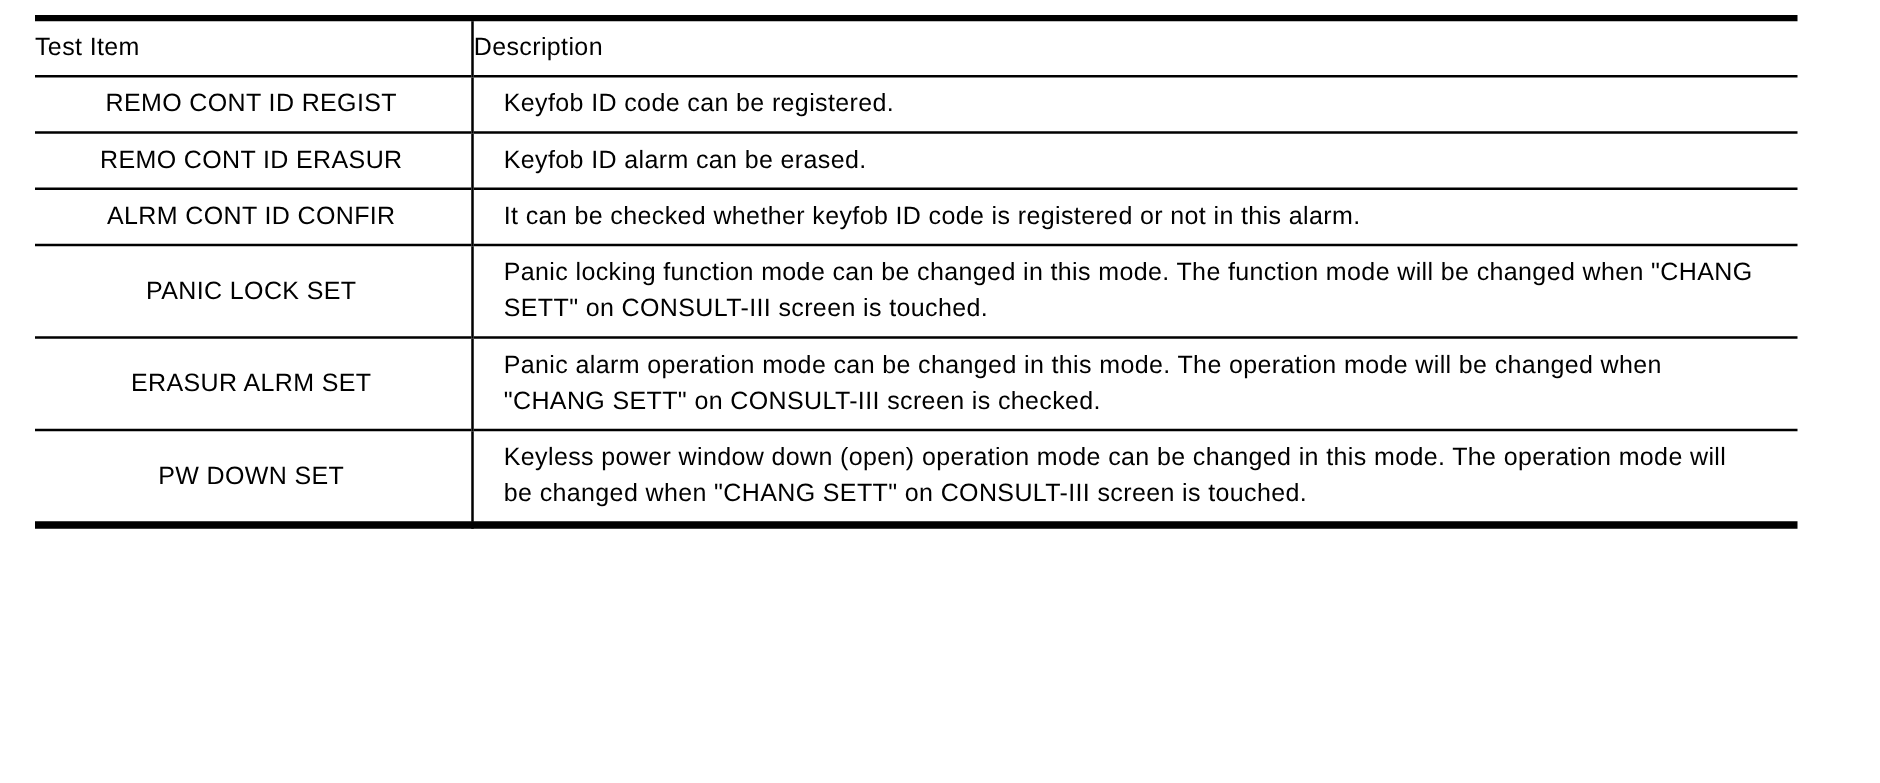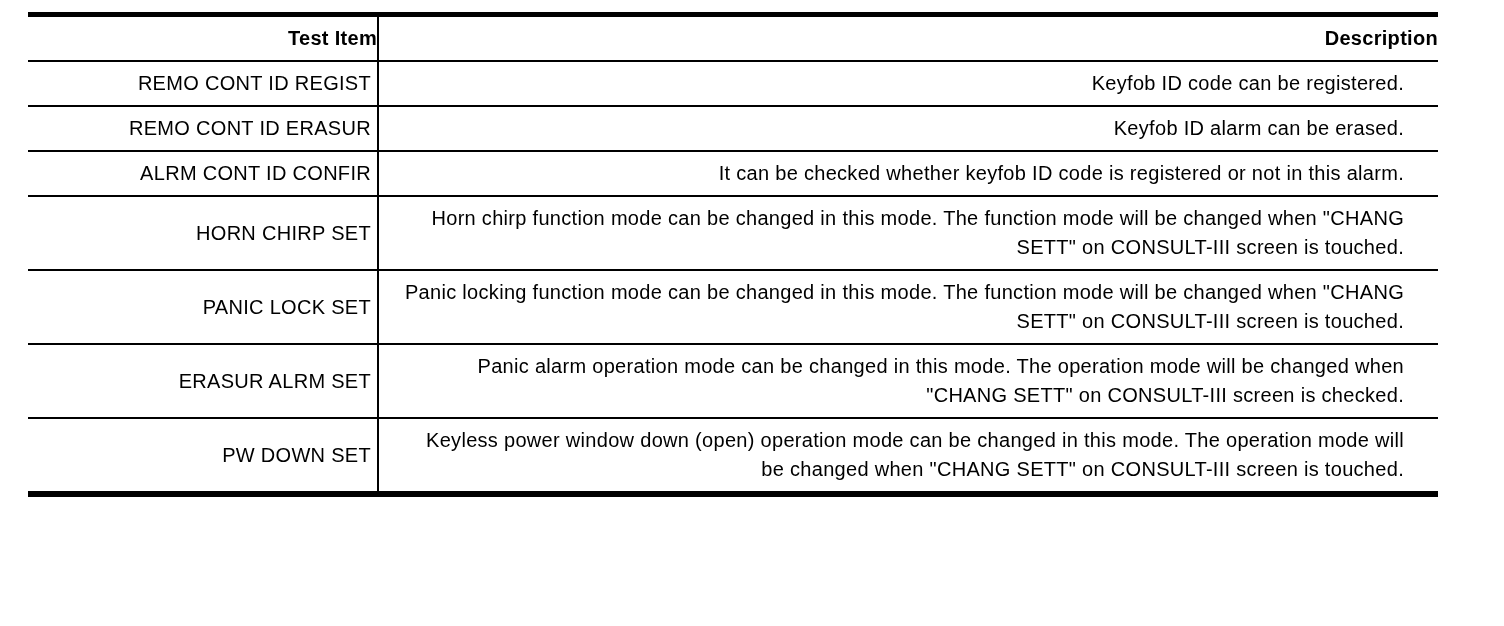--- a/index.html
+++ b/index.html
@@ -32,33 +32,32 @@
     vertical-align: middle;
     font-weight: normal;
     line-height: 29px;
     padding: 7px 0;
   }
   .doc-table th:first-child,
   .doc-table td:first-child {
     border-right: 2px solid #000000;
   }
   .doc-table th {
-    text-align: right;
+    text-align: left;
     height: 27px;
-    font-weight: bold;
   }
   .doc-table td.item-cell {
     padding-left: 13px;
-    padding-right: 6px;
-    text-align: right;
+    padding-right: 16px;
+    text-align: center;
   }
   .doc-table td.desc-cell {
     padding-left: 24px;
     padding-right: 34px;
-    text-align: right;
+    text-align: left;
   }
   .doc-table tr.single td { height: 29px; }
 </style>
 </head>
 <body>
 
 <table class="doc-table">
   <colgroup>
     <col class="col-item">
     <col class="col-desc">
@@ -76,24 +75,20 @@
     </tr>
     <tr class="single">
       <td class="item-cell">REMO CONT ID ERASUR</td>
       <td class="desc-cell">Keyfob ID alarm can be erased.</td>
     </tr>
     <tr class="single">
       <td class="item-cell">ALRM CONT ID CONFIR</td>
       <td class="desc-cell">It can be checked whether keyfob ID code is registered or not in this alarm.</td>
     </tr>
     <tr>
-      <td class="item-cell">HORN CHIRP SET</td>
-      <td class="desc-cell">Horn chirp function mode can be changed in this mode. The function mode will be changed when "CHANG SETT" on CONSULT-III screen is touched.</td>
-    </tr>
-    <tr>
       <td class="item-cell">PANIC LOCK SET</td>
       <td class="desc-cell">Panic locking function mode can be changed in this mode. The function mode will be changed when "CHANG SETT" on CONSULT-III screen is touched.</td>
     </tr>
     <tr>
       <td class="item-cell">ERASUR ALRM SET</td>
       <td class="desc-cell">Panic alarm operation mode can be changed in this mode. The operation mode will be changed when "CHANG SETT" on CONSULT-III screen is checked.</td>
     </tr>
     <tr>
       <td class="item-cell">PW DOWN SET</td>
       <td class="desc-cell">Keyless power window down (open) operation mode can be changed in this mode. The operation mode will be changed when "CHANG SETT" on CONSULT-III screen is touched.</td>

